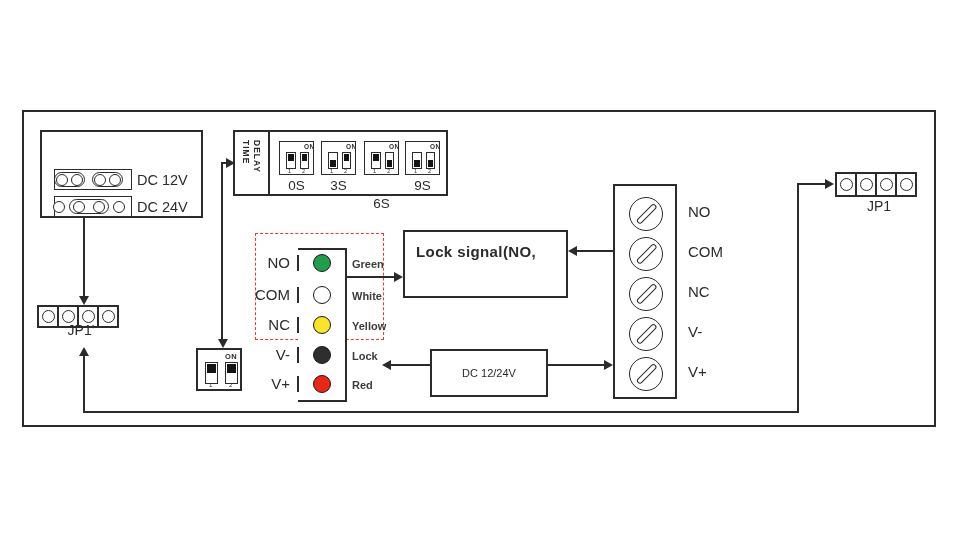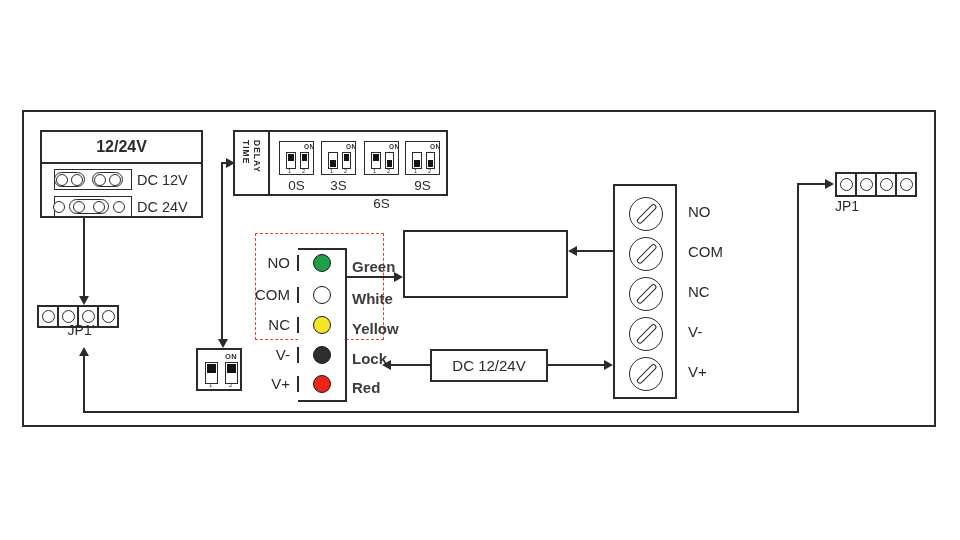--- a/index.html
+++ b/index.html
@@ -38,41 +38,40 @@
   .vtext{ position:absolute; writing-mode:vertical-lr; font-size:8.5px; font-weight:bold; letter-spacing:1px; line-height:11px; }
 
   
   .jp{ position:absolute; display:flex; }
   .jp .cell{ width:22px; height:23px; border:2px solid var(--line); margin-right:-2px; background:#fff;
              display:flex; align-items:center; justify-content:center; }
   .jp .cell .hole{ width:13px; height:13px; border:1.6px solid var(--line); border-radius:50%; background:#fff; }
 
   
   .dot{ position:absolute; width:18px; height:18px; border:1.6px solid #1a1a1a; border-radius:50%; }
-  .cname{ position:absolute; font-size:15px; font-weight:bold; color:#3c3c3c; }
+  .cname{ position:absolute; font-size:11px; font-weight:bold; color:#3c3c3c; }
   .tick{ position:absolute; width:2px; height:16px; background:var(--line); }
 
   
   .screw{ position:absolute; width:34px; height:34px; border:1.8px solid var(--line); border-radius:50%; background:#fff;
           display:flex; align-items:center; justify-content:center; }
   .screw .slotbar{ width:25px; height:5.5px; border:1.5px solid var(--line); border-radius:3px; background:#fff;
                    transform:rotate(-45deg); }
 
   .lock-text{ position:absolute; left:11px; top:9px; font-weight:bold; font-size:15px; line-height:21px; letter-spacing:.4px; }
   .dashed{ position:absolute; border:1.4px dashed #ee3b28; }
 </style>
 </head>
 <body>
 
 <div class="stage">
 
   <div class="box" style="left:22px; top:110px; width:914px; height:317px;"></div>
 
   <div class="box" style="left:40px; top:130px; width:163px; height:88px;">
-    <div class="ps-title">12/24V</div>
 
     <div class="jrect" style="left:12px; top:37px; width:78px; height:21px;"></div>
     <div class="jbridge" style="left:12px; top:40px; width:31px;"></div>
     <div class="jbridge" style="left:50px; top:40px; width:31px;"></div>
     <div class="jc" style="left:14px; top:41.5px;"></div>
     <div class="jc" style="left:29px; top:41.5px;"></div>
     <div class="jc" style="left:52px; top:41.5px;"></div>
     <div class="jc" style="left:67px; top:41.5px;"></div>
     <div class="lbl" style="left:95px; top:40px; font-size:14.5px;text-align:right;">DC 12V</div>
 
@@ -197,21 +196,21 @@
     <div class="cell" style="height:25px;">
         <div class="hole"></div>
       </div>
     <div class="cell" style="height:25px;">
         <div class="hole"></div>
       </div>
     <div class="cell" style="height:25px;">
         <div class="hole"></div>
       </div>
   </div>
-  <div class="lbl" style="left:835px; top:198px; width:88px; font-size:14px;">JP1</div>
+  <div class="lbl" style="left:835px; top:198px; width:88px; text-align:center; font-size:14px;">JP1</div>
 
   <div class="dashed" style="left:255px; top:233px; width:129px; height:107px;"></div>
 
   <div class="abs" style="left:298px; top:248px; width:49px; height:154px; border:2px solid var(--line); border-left:none; background:#fff;"></div>
 
   <div class="tick" style="left:297px; top:255px;"></div>
   <div class="tick" style="left:297px; top:287px;"></div>
   <div class="tick" style="left:297px; top:317px;"></div>
   <div class="tick" style="left:297px; top:347px;"></div>
   <div class="tick" style="left:297px; top:376px;"></div>
@@ -229,30 +228,31 @@
   <div class="dot" style="left: 313px; top: 375px; background: rgb(232, 39, 23);"></div>
 
   <div class="cname" style="left:352px; top:258px;">Green</div>
   <div class="cname" style="left:352px; top:290px;text-align:center;">White</div>
   <div class="cname" style="left:352px; top:320px;">Yellow</div>
   <div class="cname" style="left:352px; top:350px;">Lock</div>
   <div class="cname" style="left:352px; top:379px;">Red</div>
 
   <div class="box" style="left:403px; top:230px; width:165px; height:68px;">
     <div class="lock-text">
+      <div>Lock signal(NO,</div>
     </div>
   </div>
 
   <div class="hline" style="left:346px; top:276px; width:50px;"></div>
   <div class="ah r" style="left:394px; top:272px;"></div>
 
   <div class="hline" style="left:577px; top:250px; width:36px;"></div>
   <div class="ah l" style="left:568px; top:246px;"></div>
 
-  <div class="box" style="left:430px; top:349px; width:118px; height:33px; display:flex; align-items:center; justify-content:center; font-size:15px;">
+  <div class="box" style="left:430px; top:349px; width:118px; height:48px; display:flex; align-items:center; justify-content:center; font-size:11px;">
     <span>DC 12/24V</span>
   </div>
   <div class="hline" style="left:391px; top:364px; width:39px;"></div>
   <div class="ah l" style="left:382px; top:360px;"></div>
   <div class="hline" style="left:548px; top:364px; width:57px;"></div>
   <div class="ah r" style="left:604px; top:360px;"></div>
 
   <div class="box" style="left:613px; top:184px; width:64px; height:215px;">
     <div class="screw" style="left:14px; top:11px;">
         <div class="slotbar"></div>

